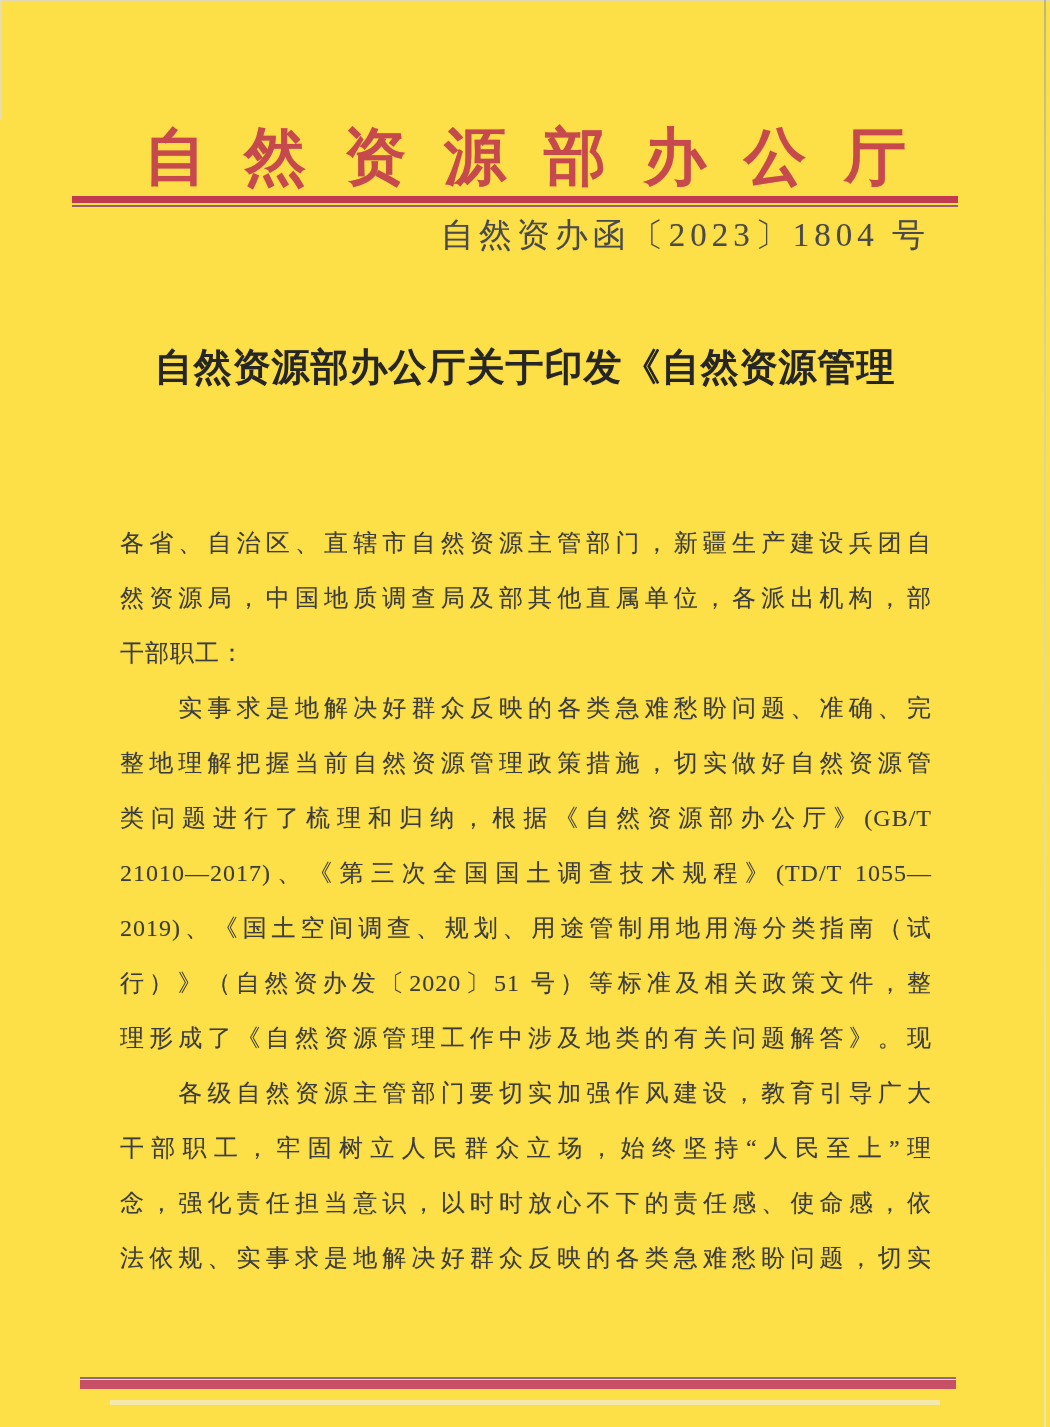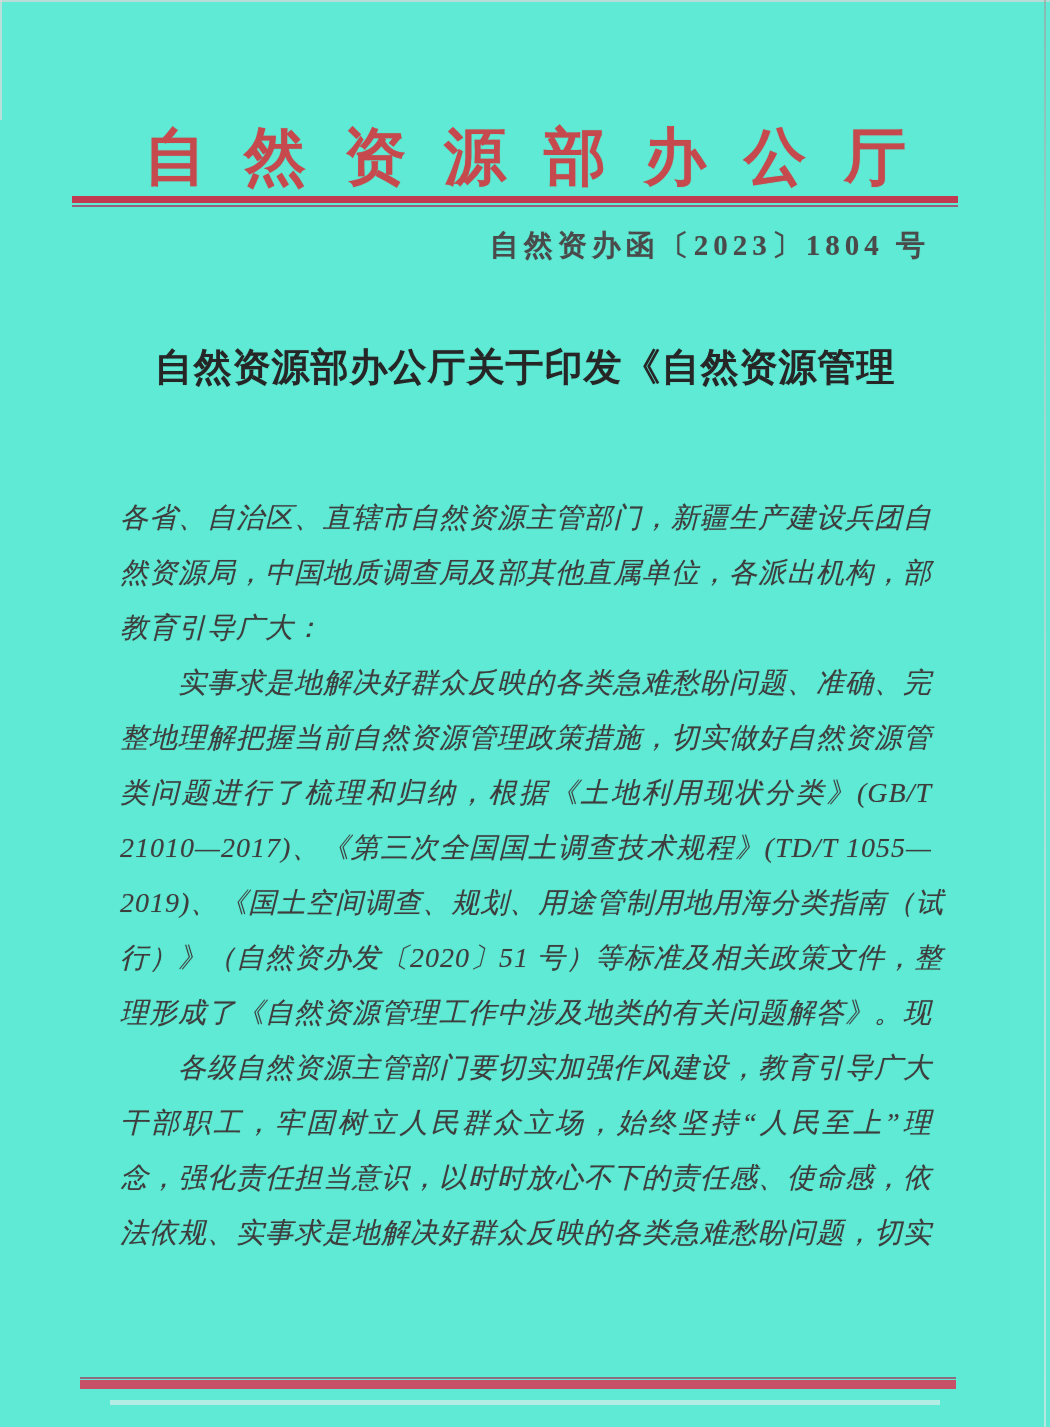--- a/index.html
+++ b/index.html
@@ -1,19 +1,19 @@
 <!DOCTYPE html>
 <html><head>
 <meta charset="utf-8">
 <style>
   html,body { margin:0; padding:0; background:#ffffff; }
   .page {
     position:relative;
     width:1050px; height:1427px;
-    background:#5eead4;
+    background:#fde047;
     font-family:"Liberation Serif","DejaVu Serif",serif;
     overflow:hidden;
   }
   
   .edge-top   { position:absolute; top:0; left:0; width:100%; height:2px; background:#d7d7d7; opacity:.75; }
   .edge-left  { position:absolute; top:0; left:0; width:2px; height:120px; background:#dcdcdc; opacity:.7; }
   .edge-right { position:absolute; top:0; right:4px; width:2px; height:1427px;
                 background:linear-gradient(#9f9f9f,#c9c9c9 25%,#e0e0e0 70%,#e6e6e6); opacity:.65; }
 
   
@@ -24,37 +24,36 @@
     text-shadow:0 0 1px rgba(198,73,78,.45);
   }
   .org-name span { letter-spacing:38px; margin-right:-38px; }
 
   
   .header-rule { position:absolute; top:196px; left:72px; width:886px; height:12px; }
   .header-rule .thick { height:7px; background:#c23a50; }
   .header-rule .thin  { height:2px; background:#96607a; margin-top:2px; }
 
   .doc-number {
-    position:absolute; top:226px; right:120px;
-    font-size:29px; letter-spacing:5px; color:#4a4a4a;
-    text-shadow:0 0 1px rgba(74,74,74,.3); white-space:nowrap;font-weight:bold;
+    position:absolute; top:213px; right:120px;
+    font-size:33px; letter-spacing:5px; color:#4a4a4a;
+    text-shadow:0 0 1px rgba(74,74,74,.3); white-space:nowrap;
   }
 
   .doc-title {
     position:absolute; top:332px; left:0; width:100%;
     text-align:center; font-size:38px; font-weight:bold;
     color:#262626; line-height:70px; letter-spacing:1px;
     text-shadow:0 0 1px rgba(38,38,38,.3);
   }
 
   .body-text {
-    position:absolute; top:490px; left:120px; width:812px;
-    font-size:28px; color:#3d3d3d; line-height:55px;
+    position:absolute; top:516px; left:120px; width:812px;
+    font-size:24px; color:#3d3d3d; line-height:55px;
     text-shadow:0 0 1px rgba(70,70,70,.35);
-    font-style:italic;
   }
   .body-text .line { text-align:justify; text-align-last:justify; letter-spacing:1px; white-space:nowrap; }
   .body-text .line.flush { text-align-last:left; white-space:normal; }
 
   
   .footer-rule { position:absolute; top:1377px; left:80px; width:876px; }
   .footer-rule .thin  { height:2px; background:#8e6c80; }
   .footer-rule .thick { height:9px; background:#c85066; margin-top:1px; }
   .footer-smudge { position:absolute; top:1400px; left:110px; width:830px; height:5px;
                    background:#efefef; opacity:.6; }
@@ -78,24 +77,24 @@
 
   <div class="doc-number">自然资办函〔2023〕1804 号</div>
 
   <div class="doc-title">
     <div>自然资源部办公厅关于印发《自然资源管理</div>
   </div>
 
   <div class="body-text">
       <div class="line">各省、自治区、直辖市自然资源主管部门，新疆生产建设兵团自</div>
       <div class="line">然资源局，中国地质调查局及部其他直属单位，各派出机构，部</div>
-      <div class="line flush">教育引导广大：</div>
+      <div class="line flush">干部职工：</div>
       <div class="line">　　实事求是地解决好群众反映的各类急难愁盼问题、准确、完</div>
       <div class="line">整地理解把握当前自然资源管理政策措施，切实做好自然资源管</div>
-      <div class="line">类问题进行了梳理和归纳，根据《土地利用现状分类》(GB/T</div>
+      <div class="line">类问题进行了梳理和归纳，根据《自然资源部办公厅》(GB/T</div>
       <div class="line">21010—2017)、《第三次全国国土调查技术规程》(TD/T 1055—</div>
       <div class="line">2019)、《国土空间调查、规划、用途管制用地用海分类指南（试</div>
       <div class="line">行）》（自然资办发〔2020〕51 号）等标准及相关政策文件，整</div>
       <div class="line">理形成了《自然资源管理工作中涉及地类的有关问题解答》。现</div>
       <div class="line">　　各级自然资源主管部门要切实加强作风建设，教育引导广大</div>
       <div class="line">干部职工，牢固树立人民群众立场，始终坚持“人民至上”理</div>
       <div class="line">念，强化责任担当意识，以时时放心不下的责任感、使命感，依</div>
       <div class="line">法依规、实事求是地解决好群众反映的各类急难愁盼问题，切实</div>
     </div>
 

